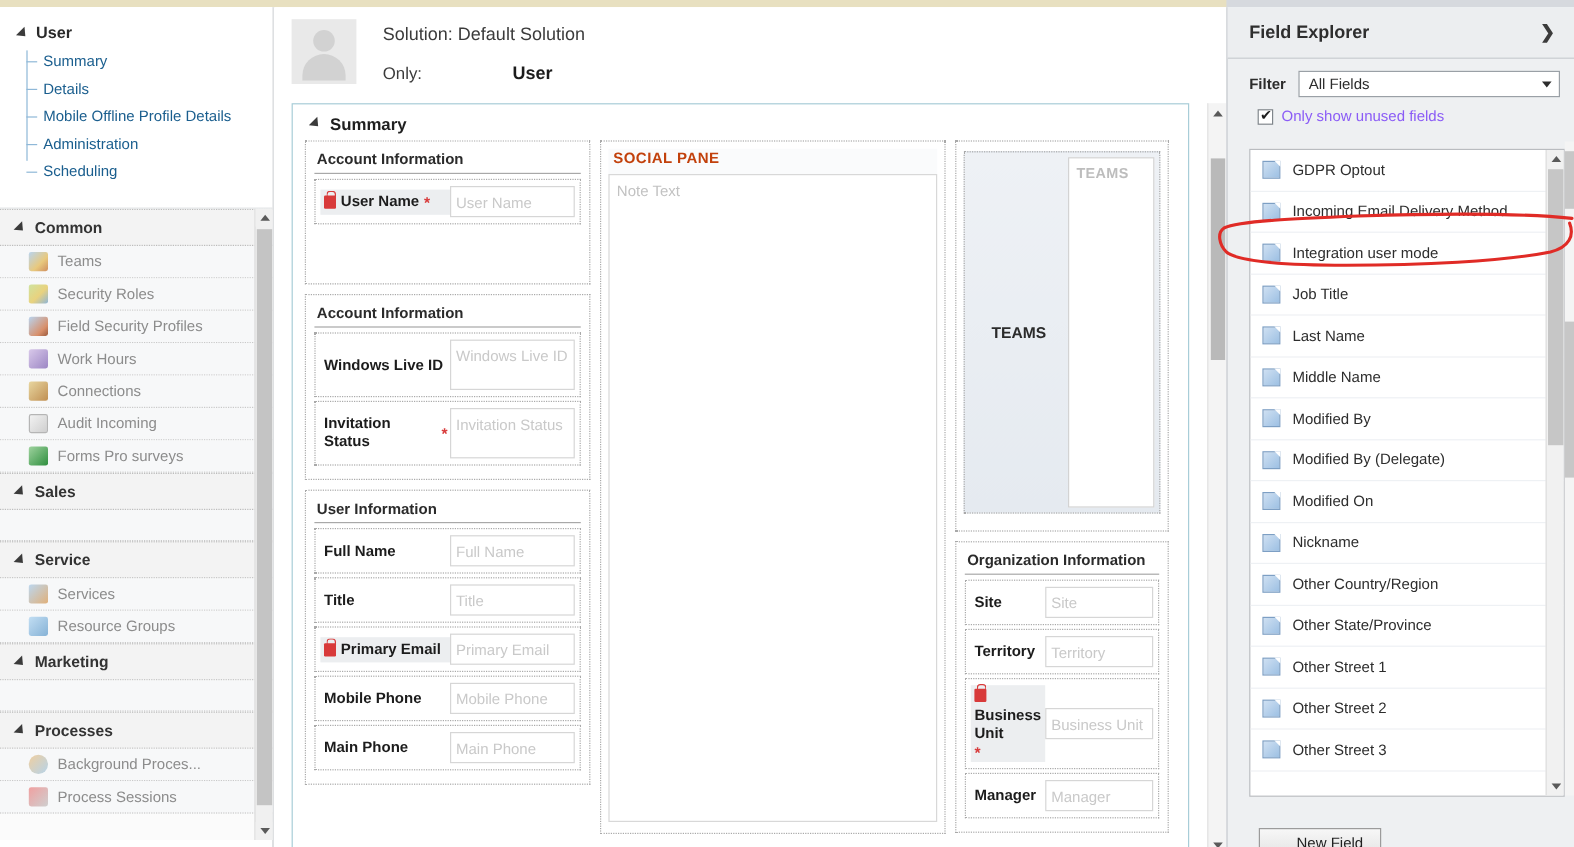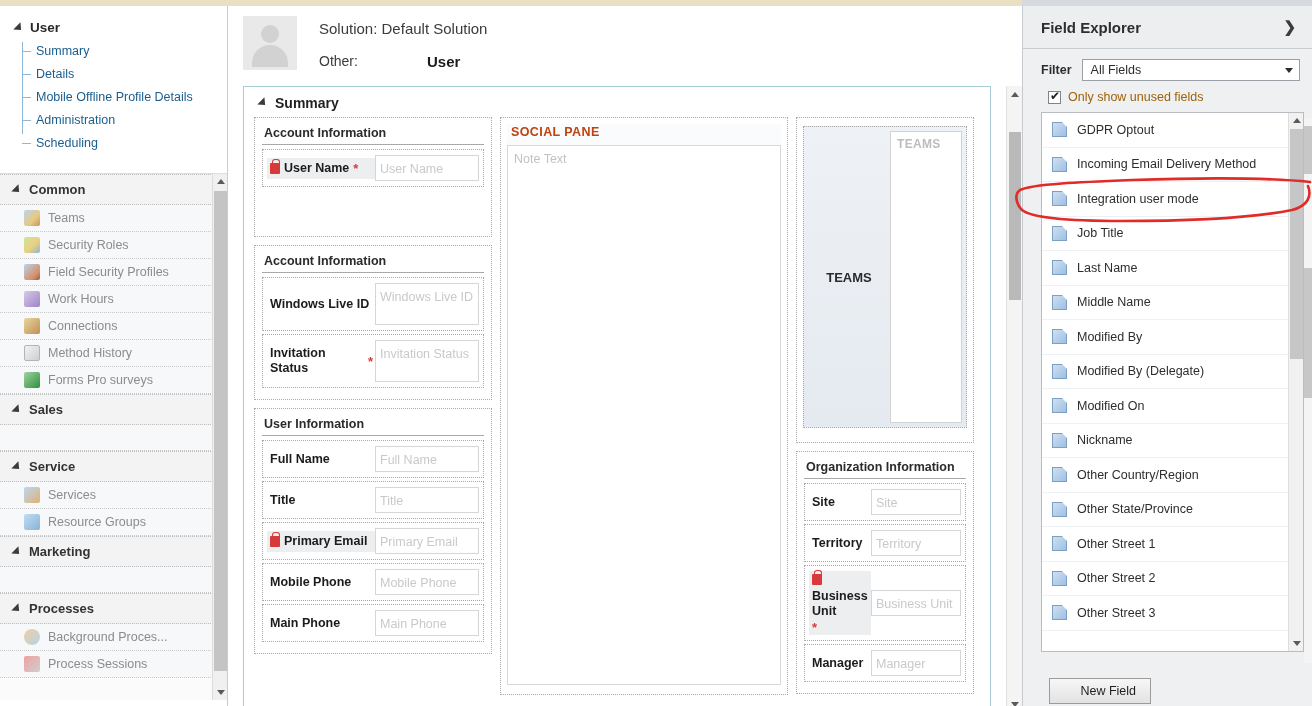--- a/index.html
+++ b/index.html
@@ -328,22 +328,22 @@
     display: flex; align-items: center; justify-content: space-between;
     padding: 0 6px 0 8px;
     font-size: 12.5px; color: #2c2c2c;
   }
   .caret {
     width:0;height:0;border-left:4px solid transparent;border-right:4px solid transparent;
     border-top:5px solid #2c2c2c;
   }
   .fe-check {
     display: flex; align-items: center; gap: 7px;
-    padding: 5px 0 8px 25px;
-    font-size: 12.5px; color: #a16207;
+    padding: 5px 0 20px 25px;
+    font-size: 12.5px; color: #8b5cf6;
   }
   .cbox {
     width: 13px; height: 13px; background: #fff; border: 1px solid #7f858b;
     position: relative; flex: 0 0 13px;
   }
   .cbox::after {
     content: "✔"; position: absolute; left: 1px; top: -3px;
     font-size: 12px; color: #1d1d1d;
   }
   .fe-list {
@@ -460,21 +460,21 @@
       <div class="grp-item">
         <span class="ico hours"></span>
         <span>Work Hours</span>
       </div>
       <div class="grp-item">
         <span class="ico conn"></span>
         <span>Connections</span>
       </div>
       <div class="grp-item">
         <span class="ico audit"></span>
-        <span>Method History</span>
+        <span>Audit Incoming</span>
       </div>
       <div class="grp-item">
         <span class="ico forms"></span>
         <span>Forms Pro surveys</span>
       </div>
 
       <div class="grp-header">
         <span class="tri"></span>
         <span>Sales</span>
       </div>
@@ -524,21 +524,21 @@
     </div>
   </div>
 
   <div class="center">
 
     <div class="solhdr">
       <div class="avatar"></div>
       <div class="sol-lines">
         <div class="sol-line1">Solution: Default Solution</div>
         <div class="sol-line2">
-          <span class="lbl">Other:</span>
+          <span class="lbl">Only:</span>
           <span class="val">User</span>
         </div>
       </div>
     </div>
 
     <div class="canvas">
       <div class="tabhdr">
         <span class="tri"></span>
         <span>Summary</span>
       </div>

